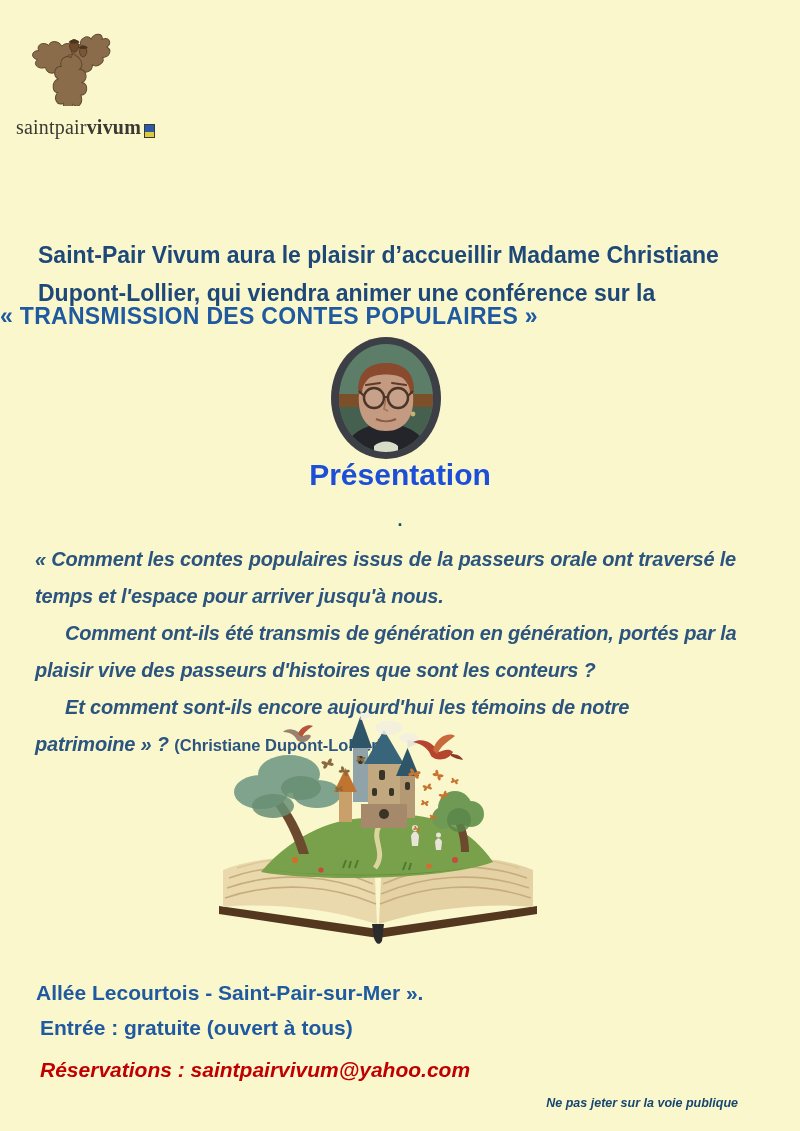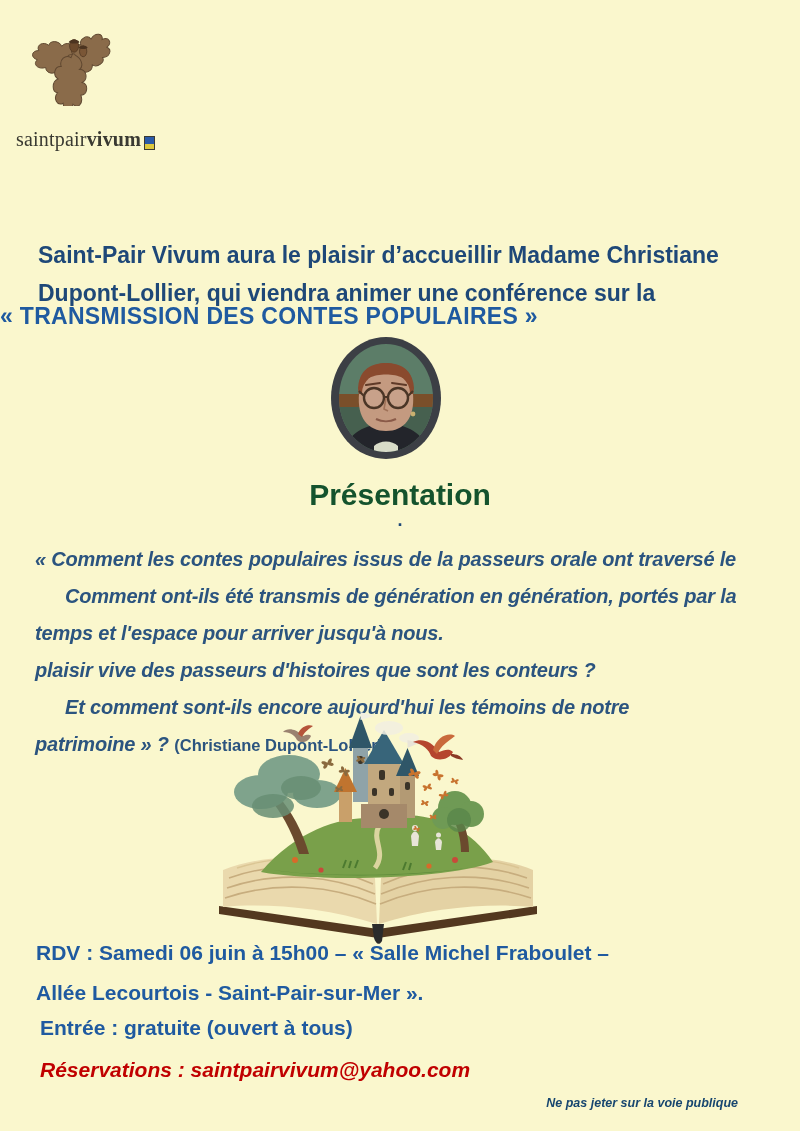--- a/index.html
+++ b/index.html
@@ -15,21 +15,21 @@
     background:#FAF7CD;
     overflow:hidden;
   }
   .abs { position:absolute; }
 
   
   .logo-block { top:22px; left:16px; width:170px; }
   .logo-text {
     font-family:"Liberation Serif", serif;
     font-size:20px; color:#3A3A32; letter-spacing:0.2px;
-    margin-top:18px; display:flex; align-items:baseline;
+    margin-top:6px; display:flex; align-items:baseline;
   }
   .logo-text b { font-weight:700; }
   .logo-flag { margin-left:3px; align-self:center; margin-top:6px; }
 
   
   .title {
     top:164px; left:0; width:100%; text-align:center;
     font-size:30px; font-weight:700; color:#1E4878;
     white-space:nowrap;
   }
@@ -51,22 +51,22 @@
     top:303px; left:0; width:100%; text-align:left;
     font-size:23px; font-weight:700; color:#1F5AA0;
     letter-spacing:0.3px; white-space:nowrap;
   }
 
   
   .portrait { top:336px; left:330px; width:112px; height:124px; }
 
   
   .pres {
-    top:478px; left:0; width:100%; text-align:center;
-    font-size:30px; font-weight:700; color:#14532d;
+    top:458px; left:0; width:100%; text-align:center;
+    font-size:30px; font-weight:700; color:#1d4ed8;
   }
   .pres-dot {
     top:510px; left:0; width:100%; text-align:center;
     font-size:18px; font-weight:700; color:#1E4878;
   }
 
   
   .quote {
     top:541px; left:35px; width:748px;
     font-size:20px; font-weight:700; font-style:italic;
@@ -173,22 +173,22 @@
         <circle cx="83" cy="78" r="2.4" fill="#C9B070"></circle>
       </g>
     </svg>
   </div>
 
   <div class="abs pres">Présentation</div>
   <div class="abs pres-dot">.</div>
 
   <div class="abs quote">
     <div class="line">« Comment les contes populaires issus de la passeurs orale ont traversé le</div>
+    <div class="line">temps et l'espace pour arriver jusqu'à nous.</div>
     <div class="line indent">Comment ont-ils été transmis de génération en génération, portés par la</div>
-    <div class="line">temps et l'espace pour arriver jusqu'à nous.</div>
     <div class="line">plaisir vive des passeurs d'histoires que sont les conteurs ?</div>
     <div class="line indent">Et comment sont-ils encore aujourd'hui les témoins de notre</div>
     <div class="line">
       <span>patrimoine » ? </span><span class="attr">(Christiane Dupont-Lollier).</span>
     </div>
   </div>
 
   <div class="abs illustration">
     <svg width="350" height="238" viewBox="0 0 350 238">
       <defs>
@@ -302,20 +302,19 @@
       </g>
       <g fill="#8A6A3E">
         <use href="#bfly" transform="translate(124,52) scale(0.9) rotate(-20)"></use>
         <use href="#bfly" transform="translate(142,60) scale(0.8) rotate(30)"></use>
         <use href="#bfly" transform="translate(158,48) scale(0.7) rotate(10)"></use>
         <use href="#bfly" transform="translate(136,78) scale(0.6) rotate(-10)"></use>
       </g>
     </svg>
   </div>
 
-  <div class="abs detail rdv1">RDV : Samedi 06 juin à 15h00 – « Salle Michel Fraboulet –</div>
   <div class="abs detail rdv2">Allée Lecourtois - Saint-Pair-sur-Mer ».</div>
   <div class="abs detail entry">Entrée : gratuite (ouvert à tous)</div>
   <div class="abs resv">Réservations : saintpairvivum@yahoo.com</div>
 
   <div class="abs footnote">Ne pas jeter sur la voie publique</div>
 
 </div>
 
 </body></html>

